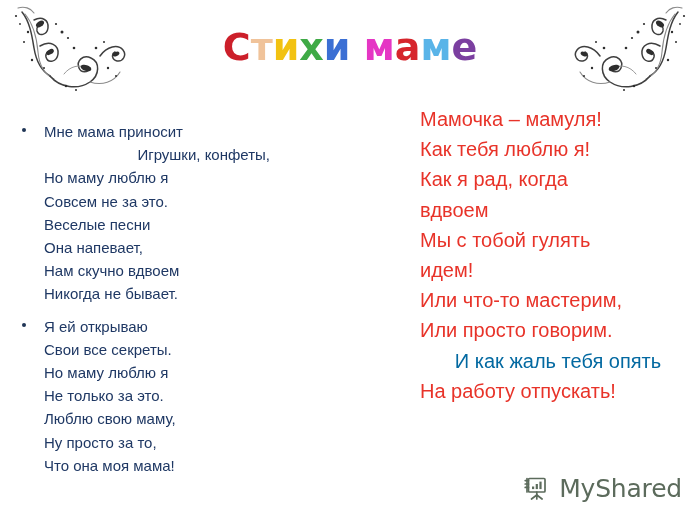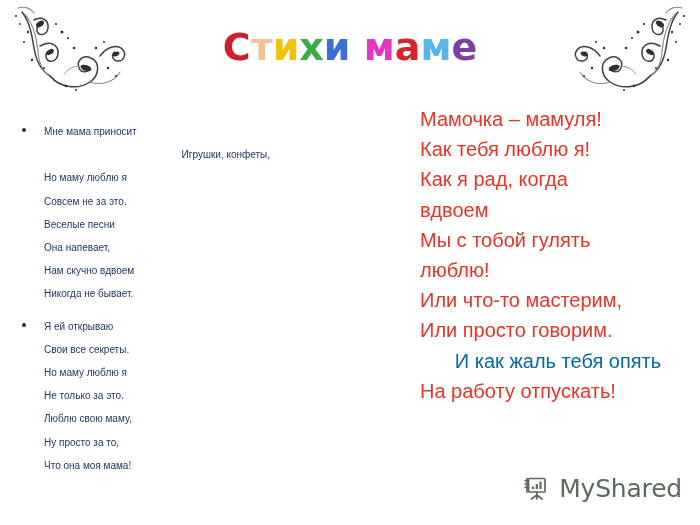--- a/index.html
+++ b/index.html
@@ -62,21 +62,21 @@
     left: 14px;
     top: 8px;
     width: 4px;
     height: 4px;
     background: #1f3555;
     border-radius: 50%;
   }
   .stanza .line {
     color: #1f3864;
     font-family: "Liberation Sans", sans-serif;
-    font-size: 10px;
+    font-size: 15px;
     line-height: 23.2px;
     white-space: pre;
   }
 
   .col-right {
     position: absolute;
     left: 420px;
     top: 104px;
     width: 276px;
   }
@@ -208,21 +208,21 @@
       <div class="line" style="color: rgb(31, 56, 100);">Что она моя мама!</div>
     </div>
   </div>
 
 <div class="col-right" id="right-column">
     <div class="line" style="color: rgb(232, 51, 41);">Мамочка – мамуля!</div>
     <div class="line" style="color: rgb(232, 51, 41);">Как тебя люблю я!</div>
     <div class="line" style="color: rgb(232, 51, 41);">Как я рад, когда</div>
     <div class="line" style="color: rgb(232, 51, 41);">вдвоем</div>
     <div class="line" style="color: rgb(232, 51, 41);">Мы с тобой гулять</div>
-    <div class="line" style="color: rgb(232, 51, 41);">люблю!</div>
+    <div class="line" style="color: rgb(232, 51, 41);">идем!</div>
     <div class="line" style="color: rgb(232, 51, 41);">Или что-то мастерим,</div>
     <div class="line" style="color: rgb(232, 51, 41);">Или просто говорим.</div>
     <div class="line" style="color: #0369a1; text-align: center;">И как жаль тебя опять</div>
     <div class="line" style="color: rgb(232, 51, 41);">На работу отпускать!</div>
   </div>
 
 <div class="logo">
   <svg class="logo-icon" width="30" height="30" viewBox="0 0 30 30" xmlns="http://www.w3.org/2000/svg">
     <g fill="none" stroke="#5c6b5c" stroke-width="1.7" stroke-linecap="round" stroke-linejoin="round">
       <rect x="6.5" y="5.5" width="16.5" height="13.5" rx="1"></rect>

